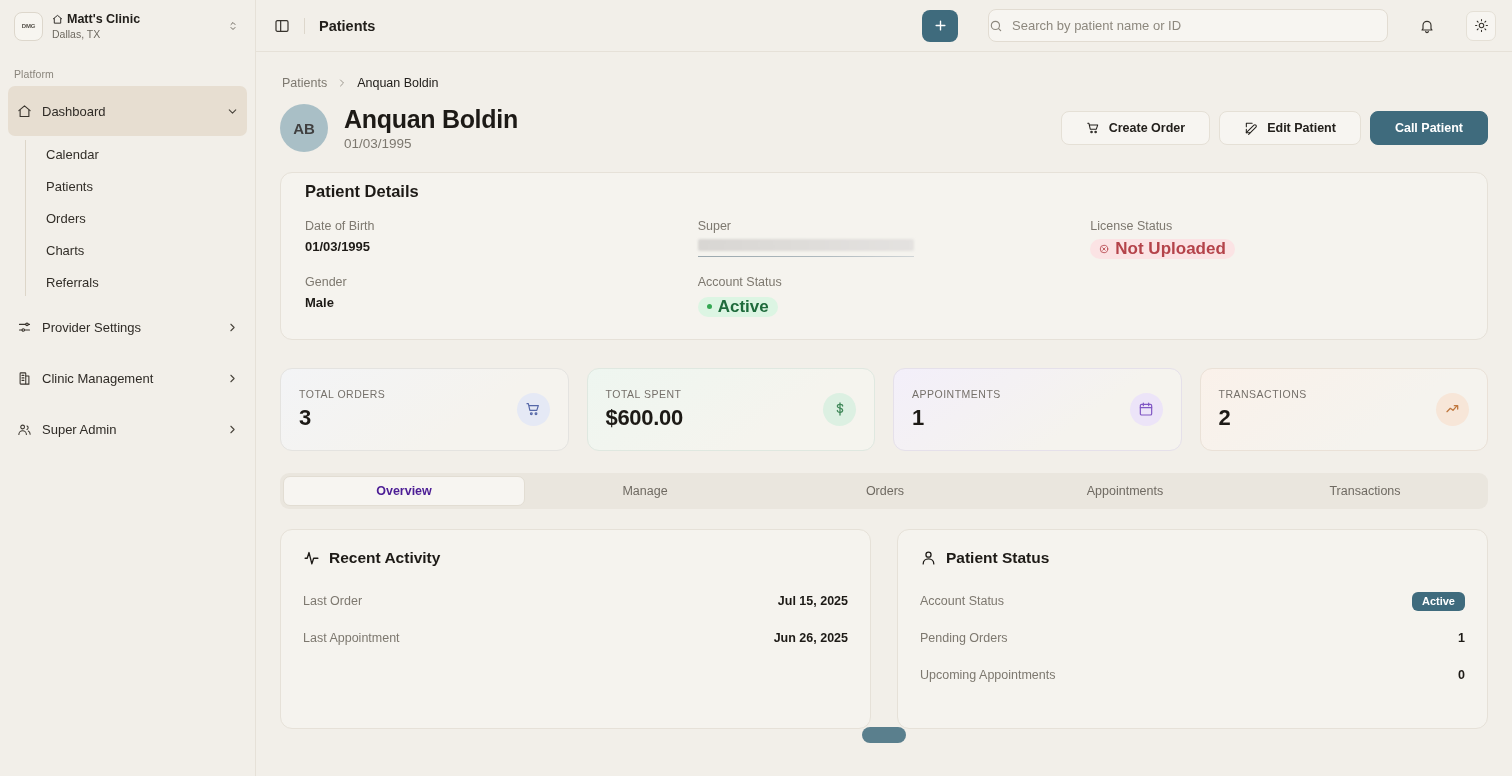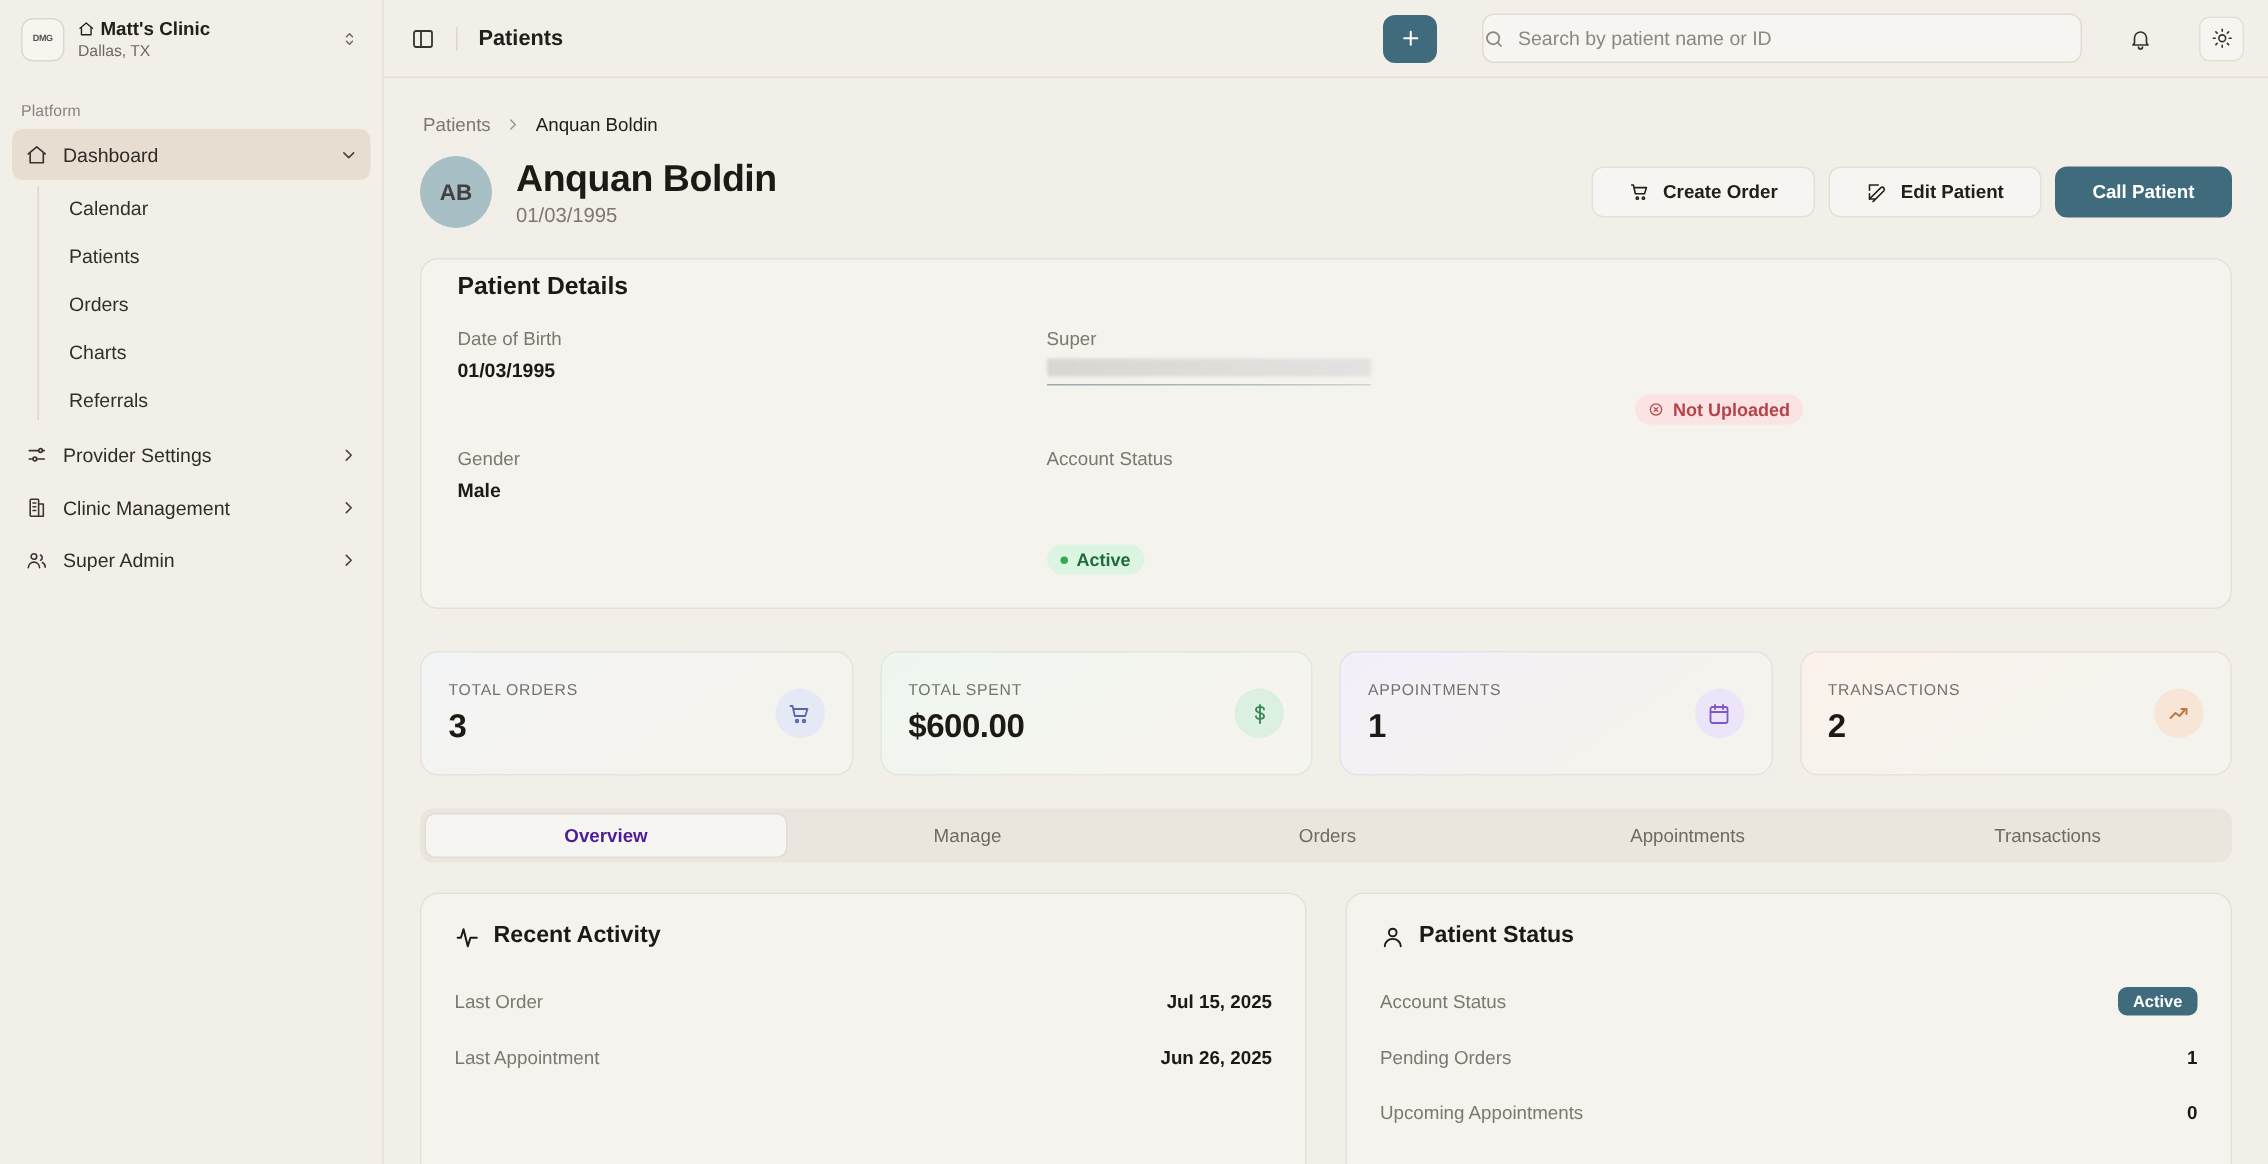--- a/index.html
+++ b/index.html
@@ -42,21 +42,21 @@
   .clinic-loc { font-size: 10.5px; color: #6e6960; margin-top: 1px; }
   .updown { color: #6e6960; display: flex; align-items: center; padding-right: 4px; }
 
   .platform-label {
     font-size: 10.5px; color: #8a857c; padding: 16px 0 6px 14px;
     letter-spacing: 0.1px;
   }
   .nav { padding: 0 8px; }
   .nav-item {
     display: flex; align-items: center; gap: 10px;
-    height: 34px; padding: 0 8px; border-radius: 7px;
+    height: 50px; padding: 0 8px; border-radius: 7px;
     font-size: 13px; color: #2f2b26; cursor: pointer;
     margin-bottom: 1px;
   }
   .nav-item.active { background: #e7ded1; font-weight: 500; }
   .nav-item .ico { width: 16px; height: 16px; display: flex; align-items: center; justify-content: center; flex: 0 0 16px; color: #3a352e; }
   .nav-item .lbl { flex: 1; }
   .nav-item .chev { color: #4a453d; display: flex; align-items: center; }
   .subnav { position: relative; margin: 2px 0 4px 17px; padding-left: 13px; }
   .subnav:before {
     content: ""; position: absolute; left: 0; top: 2px; bottom: 2px;
@@ -145,21 +145,21 @@
     filter: blur(1.2px); margin-top: 2px;
   }
   .redacted-line {
     height: 1px; width: 216px; margin-top: 5px;
     background: linear-gradient(90deg,#7d8f99,#9aa8b0 60%,#c3cace);
     opacity: .75; filter: blur(.4px);
   }
   .pill {
     display: inline-flex; align-items: center; gap: 6px;
     height: 20px; padding: 0 9px; border-radius: 10px;
-    font-size: 12px; font-weight: 700; margin-top: 44px;
+    font-size: 17px; font-weight: 700;
   }
   .pill.green { background: #dcf5e3; color: #1f6b3c; }
   .pill.red { background: #fbe3e4; color: #b4434a; }
   .dot { width: 5px; height: 5px; border-radius: 50%; background: #34a853; }
 
   .stats { display: grid; grid-template-columns: repeat(4,1fr); gap: 18px; margin-top: 28px; }
   .stat {
     border-radius: 12px; border: 1px solid #e6e1d8; background: #f5f3ee;
     padding: 16px 18px; display: flex; align-items: center; height: 83px;
   }
@@ -438,20 +438,21 @@
             <div class="f-value">01/03/1995</div>
           </div>
 
           <div>
             <div class="f-label">Super</div>
             <div class="redacted"></div>
             <div class="redacted-line"></div>
           </div>
 
           <div>
+            <div class="f-label">License Status</div>
             <span class="pill red">
               <span style="display:flex">
                 <svg width="10" height="10" viewBox="0 0 24 24" fill="none" stroke="currentColor" stroke-width="2" stroke-linecap="round">
                     <circle cx="12" cy="12" r="9"></circle>
                     <path d="M9 9l6 6M15 9l-6 6"></path>
                   </svg>
               </span>
               <span>Not Uploaded</span>
             </span>
           </div>

